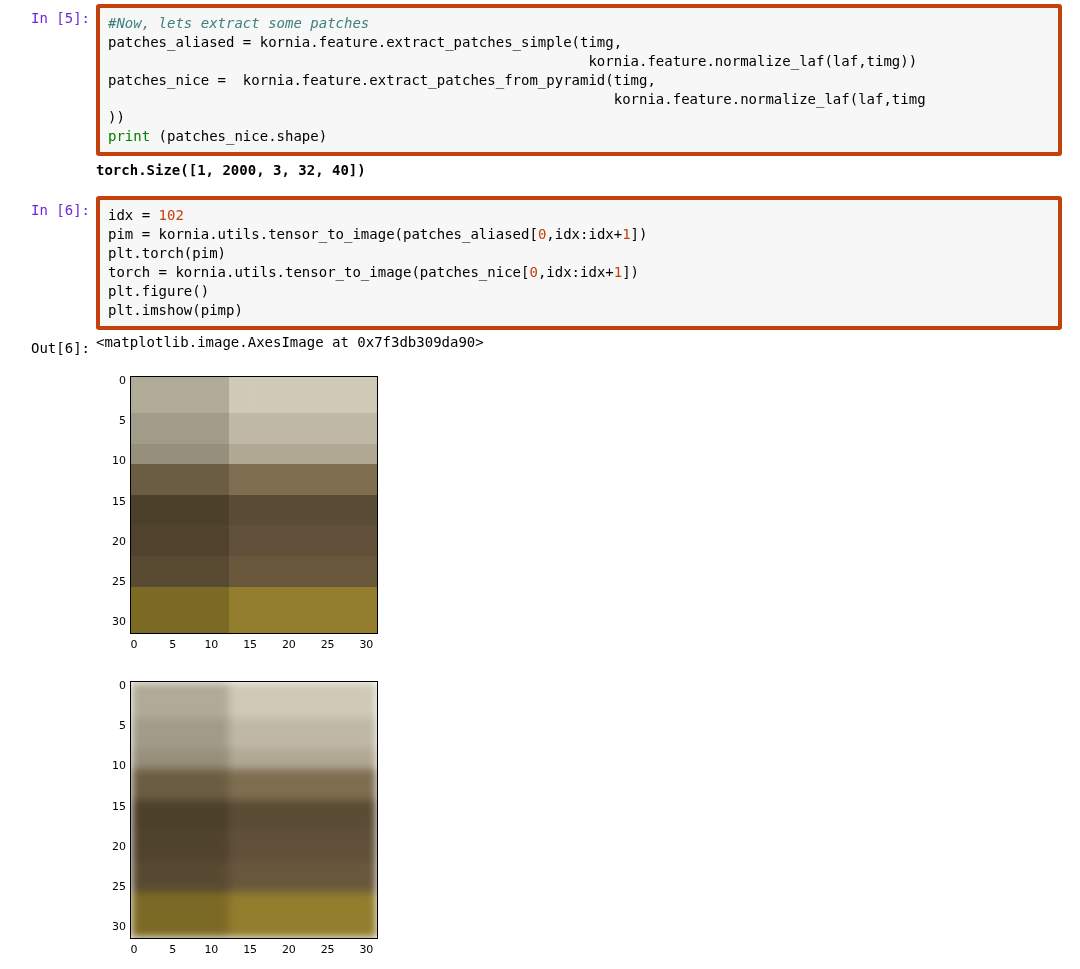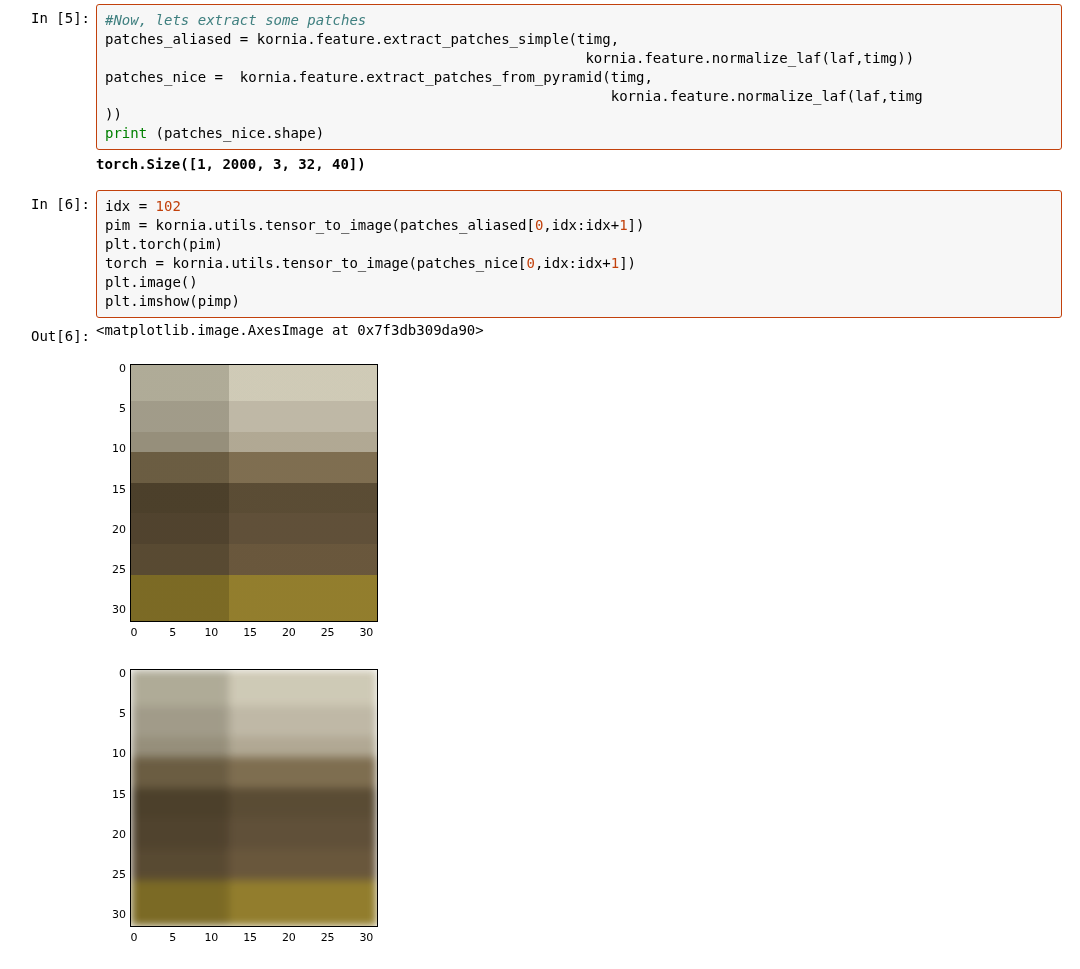--- a/index.html
+++ b/index.html
@@ -21,28 +21,28 @@
     margin-bottom: 4px;
   }
   .prompt {
     width: 72px;
     flex: 0 0 72px;
     text-align: right;
     padding: 6px 6px 0 0;
     font-family: monospace;
     font-size: 14px;
   }
-  .prompt.in  { color: #000000; }
+  .prompt.in  { color: #6d28d9; }
   .prompt.out { color: #000000; }
   .content {
     flex: 1 1 auto;
     min-width: 0;
   }
   .input-area {
-    border: 1px solid #c2410c;
+    border: 4px solid #c2410c;
     border-radius: 3px;
     background: #f7f7f7;
     padding: 6px 8px;
   }
   pre.code {
     margin: 0;
     font-family: Menlo, "DejaVu Sans Mono", Consolas, monospace;
     font-size: 14px;
     line-height: 1.35;
     white-space: pre;
@@ -173,21 +173,21 @@
   </div>
 
   <div class="cell">
     <div class="prompt in">In [6]:</div>
     <div class="content">
       <div class="input-area">
 <pre class="code"><span class="tok-plain">idx = </span><span class="tok-number">102</span>
 <span class="tok-plain">pim = kornia.utils.tensor_to_image(patches_aliased[</span><span class="tok-number">0</span><span class="tok-plain">,idx:idx+</span><span class="tok-number">1</span><span class="tok-plain">])</span>
 <span class="tok-plain">plt.torch(pim)</span>
 <span class="tok-plain">torch = kornia.utils.tensor_to_image(patches_nice[</span><span class="tok-number">0</span><span class="tok-plain">,idx:idx+</span><span class="tok-number">1</span><span class="tok-plain">])</span>
-<span class="tok-plain">plt.image()</span>
+<span class="tok-plain">plt.figure()</span>
 <span class="tok-plain">plt.imshow(pimp)</span></pre>
       </div>
     </div>
   </div>
 
   <div class="cell">
     <div class="prompt out">Out[6]:</div>
     <div class="content">
       <pre class="repr">&lt;matplotlib.image.AxesImage at 0x7f3db309da90&gt;</pre>
     </div>

